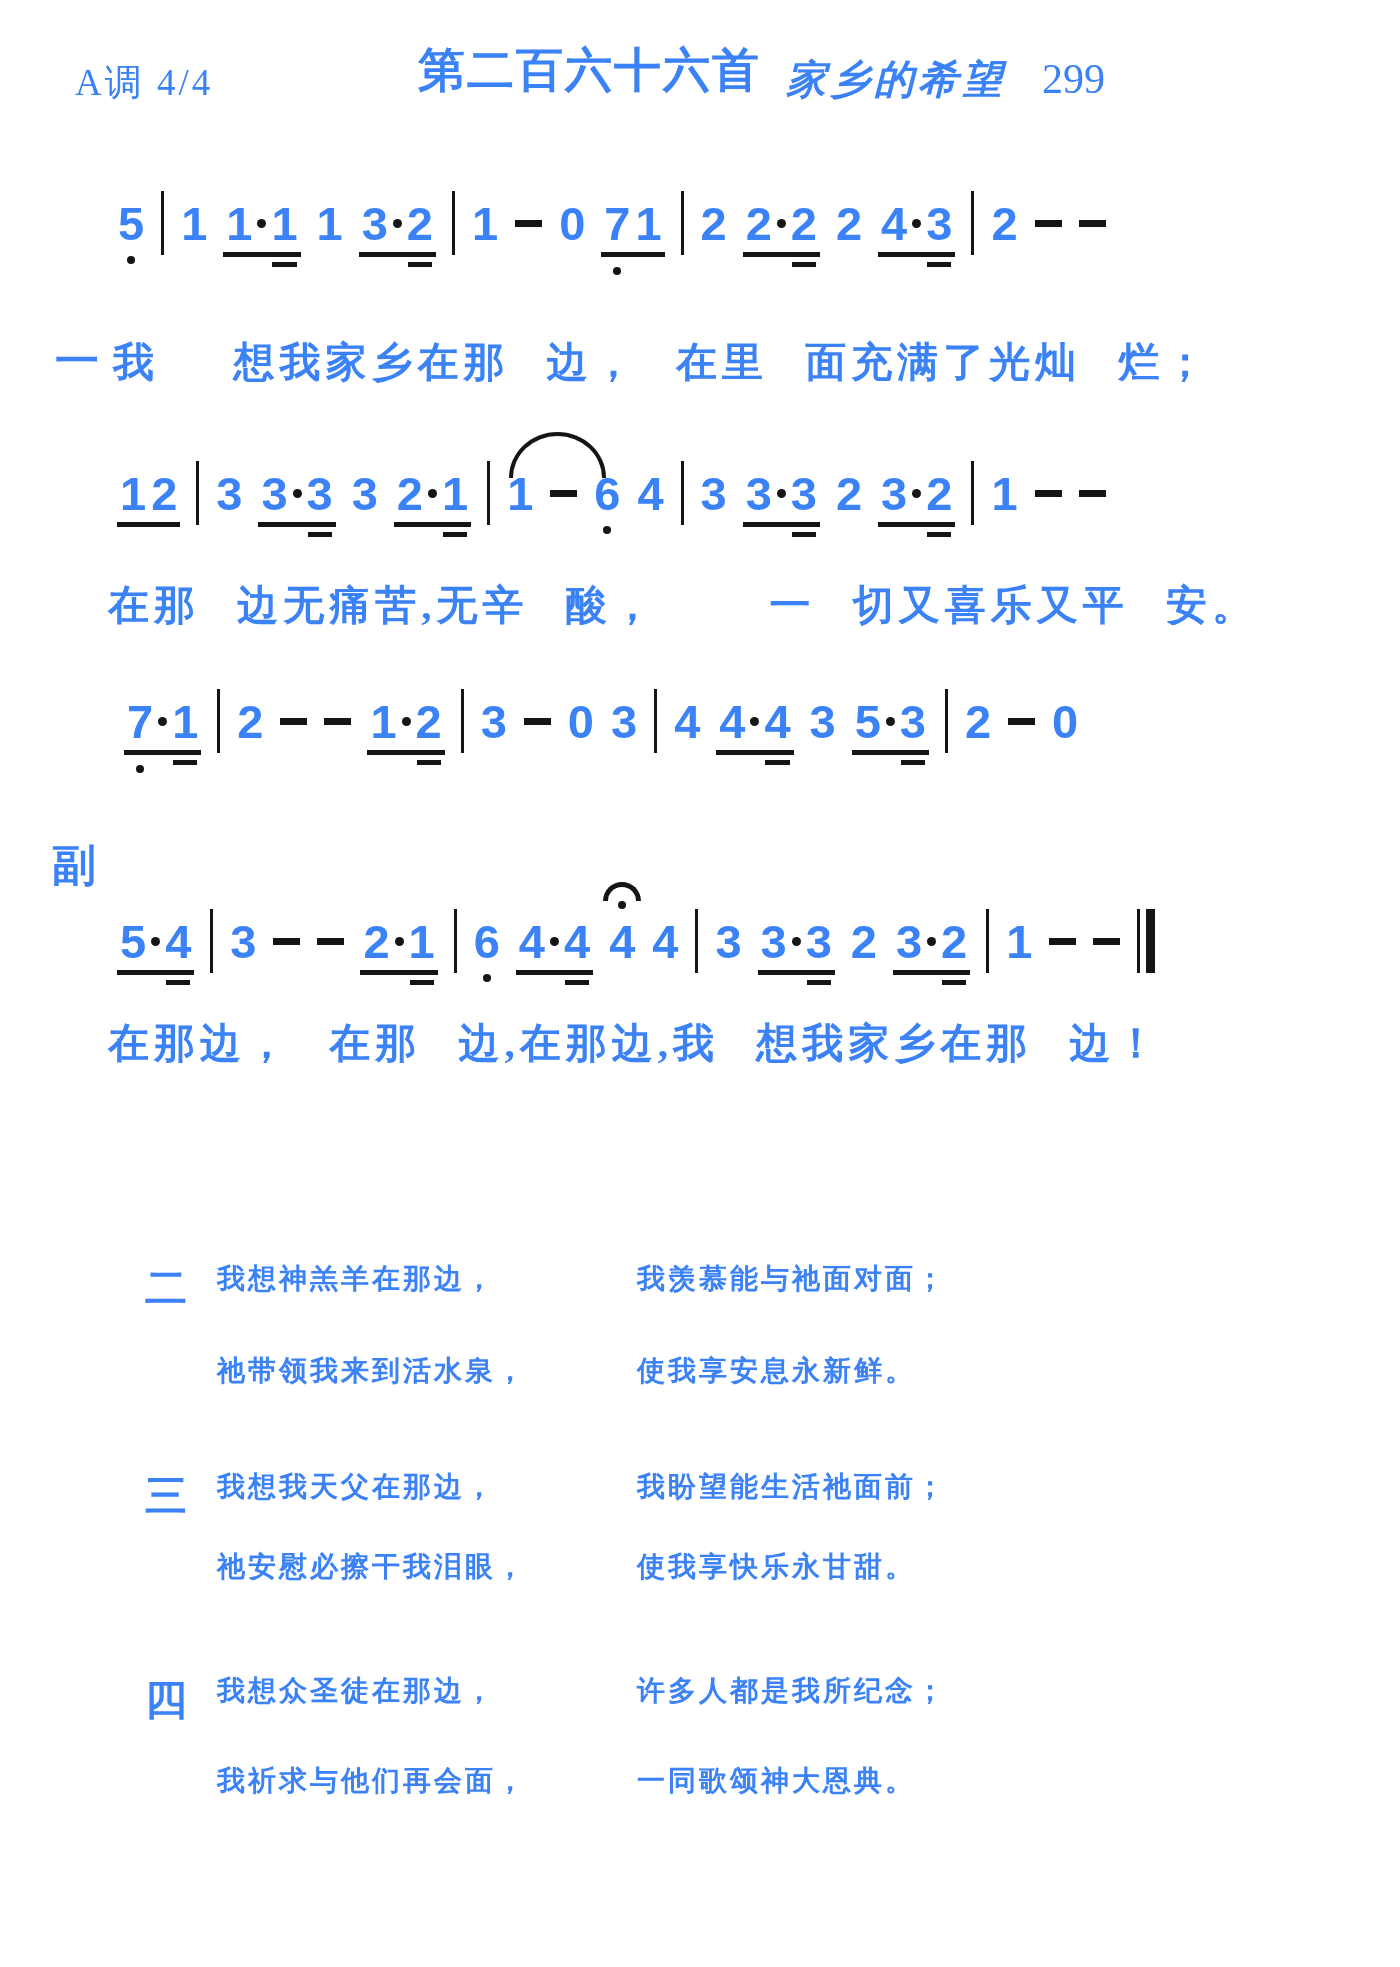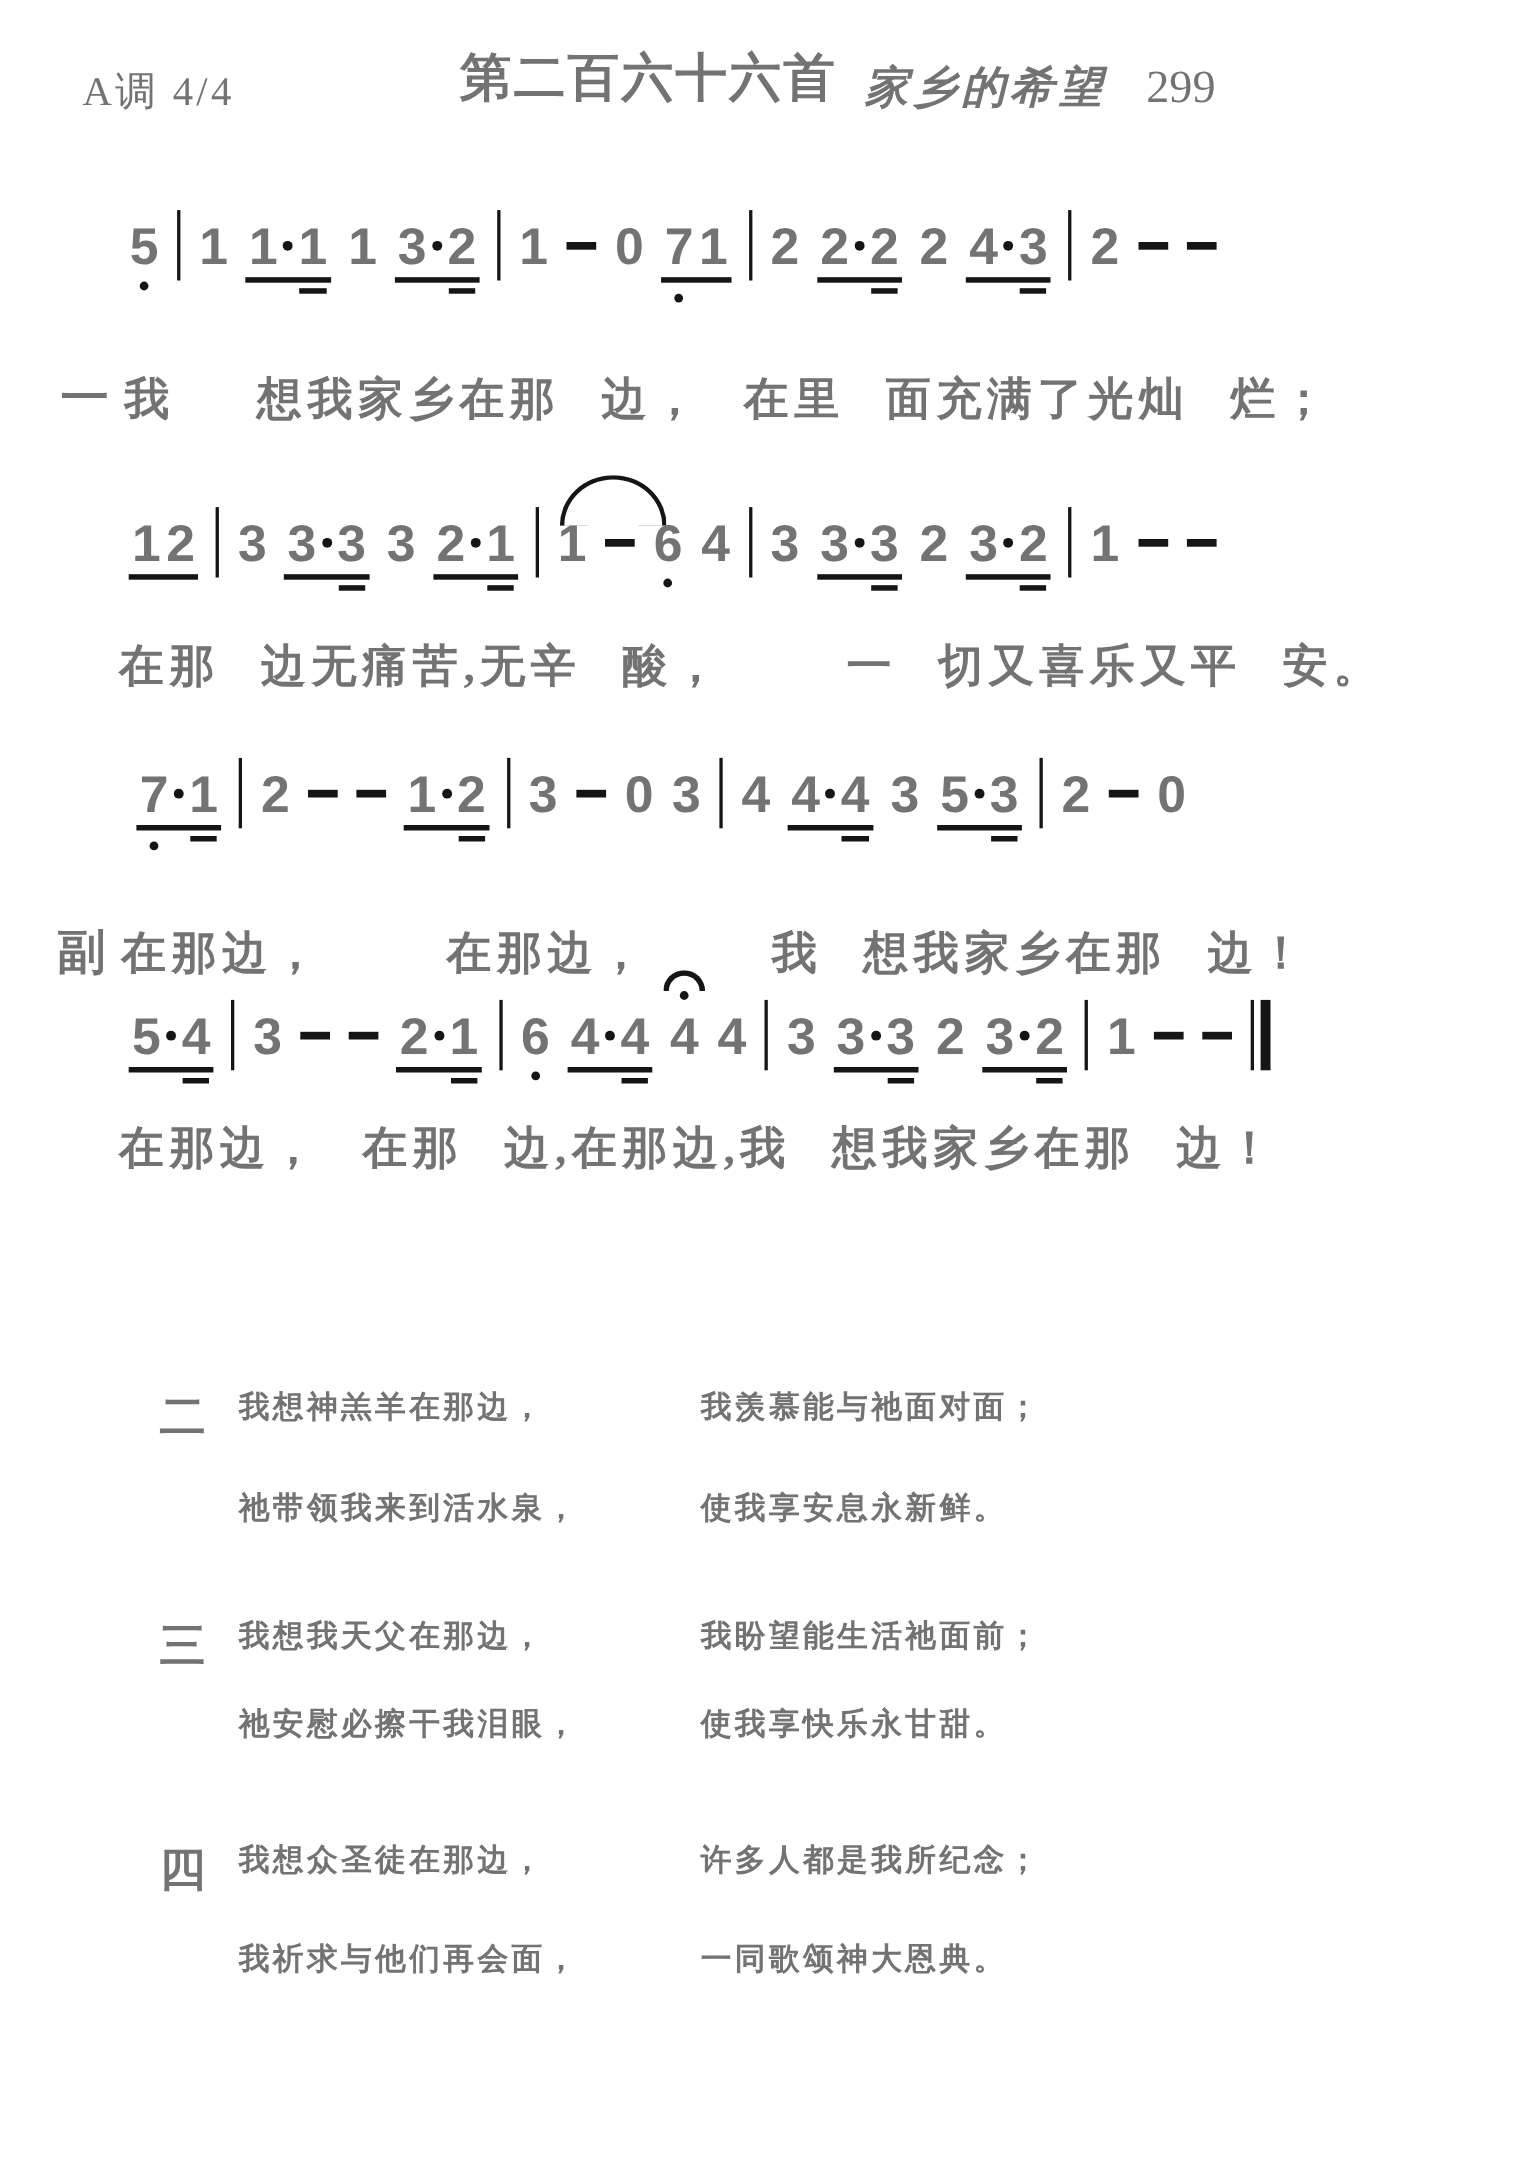--- a/index.html
+++ b/index.html
@@ -1,17 +1,17 @@
 <!DOCTYPE html>
 <html><head>
 <meta charset="utf-8">
 <style>
   html,body{margin:0;padding:0;background:#e8e8e8;}
   .page{position:relative;width:1400px;height:1967px;background:#ffffff;margin:0 auto;
-        color:#737373;overflow:hidden;font-family:"Liberation Serif",serif;}
+        color:#3b82f6;overflow:hidden;font-family:"Liberation Serif",serif;}
 
   
   .key-sig{position:absolute;left:75px;top:58px;font:400 37px "Liberation Serif",serif;letter-spacing:3px;}
   .hymn-no{position:absolute;left:418px;top:44px;margin:0;font:900 47px/1.1 "Liberation Sans",sans-serif;letter-spacing:2px;}
   .song-group{position:absolute;left:786px;top:52px;display:flex;gap:36px;align-items:baseline;}
   .song-title{font-style:italic;font-weight:700;font-size:40px;letter-spacing:4px;font-family:Liberation Sans, sans-serif;}
   .page-no{font:400 42px "Liberation Serif",serif;text-align:right;}
 
   
   .m-line{position:absolute;display:flex;align-items:flex-start;gap:17px;height:70px;}
@@ -181,21 +181,21 @@
         <span class="grp u">
           <span class="note">5</span>
           <span class="mdot"></span>
           <span class="note d2">3</span>
         </span>
         <span class="bar"></span>
         <span class="note">2</span>
         <span class="dash"></span>
         <span class="note">0</span>
       </div>
-      <div class="lyric-line pos-l3"><span class="v-label">副</span><span class="l-text">在那边，   在那边，   我 想我家乡在那 边！</span></div>
+      <div class="lyric-line pos-l3"><span class="v-label">副</span></div>
       <div class="m-line pos-m4">
         <span class="grp u">
           <span class="note">5</span>
           <span class="mdot"></span>
           <span class="note d2">4</span>
         </span>
         <span class="bar"></span>
         <span class="note">3</span>
         <span class="dash"></span>
         <span class="dash"></span>

